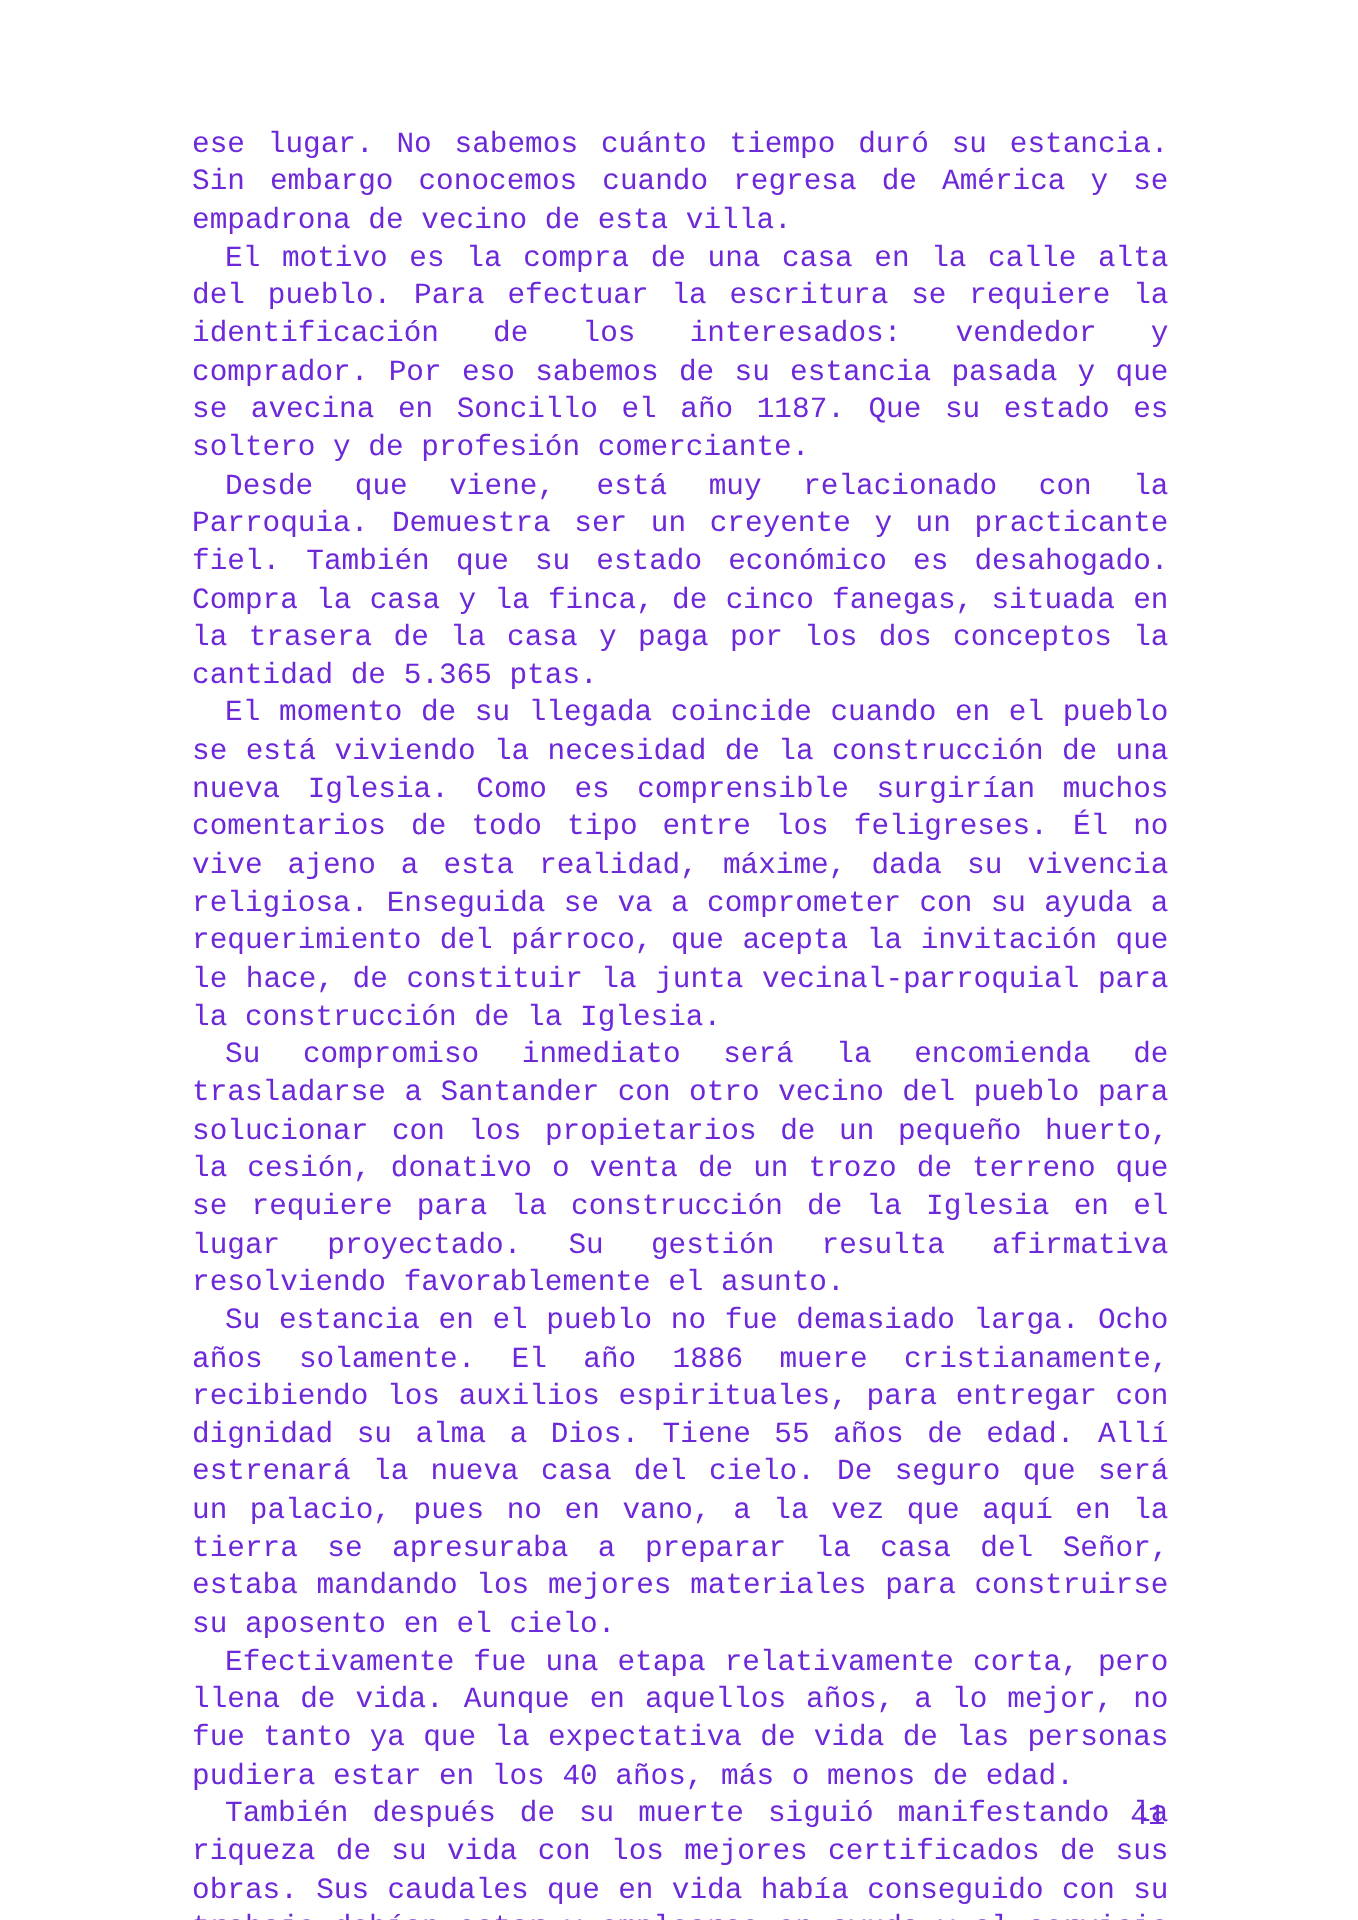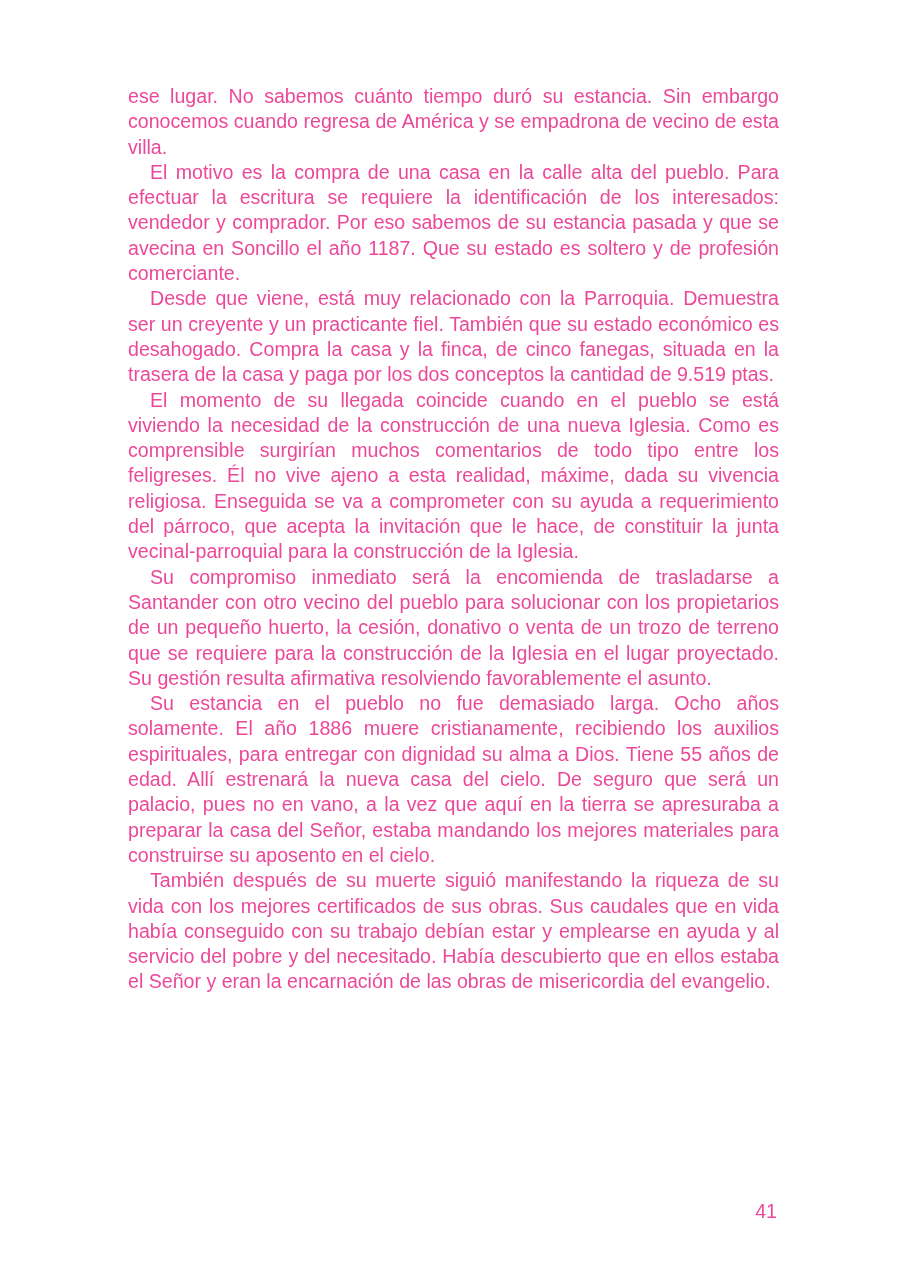--- a/index.html
+++ b/index.html
@@ -5,22 +5,22 @@
   html, body {
     margin: 0;
     padding: 0;
     background: #ffffff;
   }
   .page {
     position: relative;
     width: 905px;
     height: 1280px;
     background: #ffffff;
-    font-family: Liberation Sans, sans-serif;
-    color: #ec4899;
+    font-family: Liberation Mono, monospace;
+    color: #6d28d9;
     overflow: hidden;
   }
   .text-block {
     position: absolute;
     left: 128px;
     top: 84px;
     width: 651px;
     font-size: 19.6px;
     line-height: 25.3px;
     text-align: justify;
@@ -41,20 +41,21 @@
     line-height: 1;
   }
 </style>
 </head>
 <body>
 
 <div class="page">
   <div class="text-block">
     <p class="no-indent">ese lugar. No sabemos cuánto tiempo duró su estancia. Sin embargo conocemos cuando regresa de América y se empadrona de vecino de esta villa.</p>
     <p>El motivo es la compra de una casa en la calle alta del pueblo. Para efectuar la escritura se requiere la identificación de los interesados: vendedor y comprador. Por eso sabemos de su estancia pasada y que se avecina en Soncillo el año 1187. Que su estado es soltero y de profesión comerciante.</p>
-    <p>Desde que viene, está muy relacionado con la Parroquia. Demuestra ser un creyente y un practicante fiel. También que su estado económico es desahogado. Compra la casa y la finca, de cinco fanegas, situada en la trasera de la casa y paga por los dos conceptos la cantidad de 9.519 ptas.</p>
+    <p>Desde que viene, está muy relacionado con la Parroquia. Demuestra ser un creyente y un practicante fiel. También que su estado económico es desahogado. Compra la casa y la finca, de cinco fanegas, situada en la trasera de la casa y paga por los dos conceptos la cantidad de 5.365 ptas.</p>
     <p>El momento de su llegada coincide cuando en el pueblo se está viviendo la necesidad de la construcción de una nueva Iglesia. Como es comprensible surgirían muchos comentarios de todo tipo entre los feligreses. Él no vive ajeno a esta realidad, máxime, dada su vivencia religiosa. Enseguida se va a comprometer con su ayuda a requerimiento del párroco, que acepta la invitación que le hace, de constituir la junta vecinal-parroquial para la construcción de la Iglesia.</p>
     <p>Su compromiso inmediato será la encomienda de trasladarse a Santander con otro vecino del pueblo para solucionar con los propietarios de un pequeño huerto, la cesión, donativo o venta de un trozo de terreno que se requiere para la construcción de la Iglesia en el lugar proyectado. Su gestión resulta afirmativa resolviendo favorablemente el asunto.</p>
     <p>Su estancia en el pueblo no fue demasiado larga. Ocho años solamente. El año 1886 muere cristianamente, recibiendo los auxilios espirituales, para entregar con dignidad su alma a Dios. Tiene 55 años de edad. Allí estrenará la nueva casa del cielo. De seguro que será un palacio, pues no en vano, a la vez que aquí en la tierra se apresuraba a preparar la casa del Señor, estaba mandando los mejores materiales para construirse su aposento en el cielo.</p>
+    <p>Efectivamente fue una etapa relativamente corta, pero llena de vida. Aunque en aquellos años, a lo mejor, no fue tanto ya que la expectativa de vida de las personas pudiera estar en los 40 años, más o menos de edad.</p>
     <p>También después de su muerte siguió manifestando la riqueza de su vida con los mejores certificados de sus obras. Sus caudales que en vida había conseguido con su trabajo debían estar y emplearse en ayuda y al servicio del pobre y del necesitado. Había descubierto que en ellos estaba el Señor y eran la encarnación de las obras de misericordia del evangelio.</p>
   </div>
   <div class="page-number">41</div>
 </div>
 
 </body></html>

